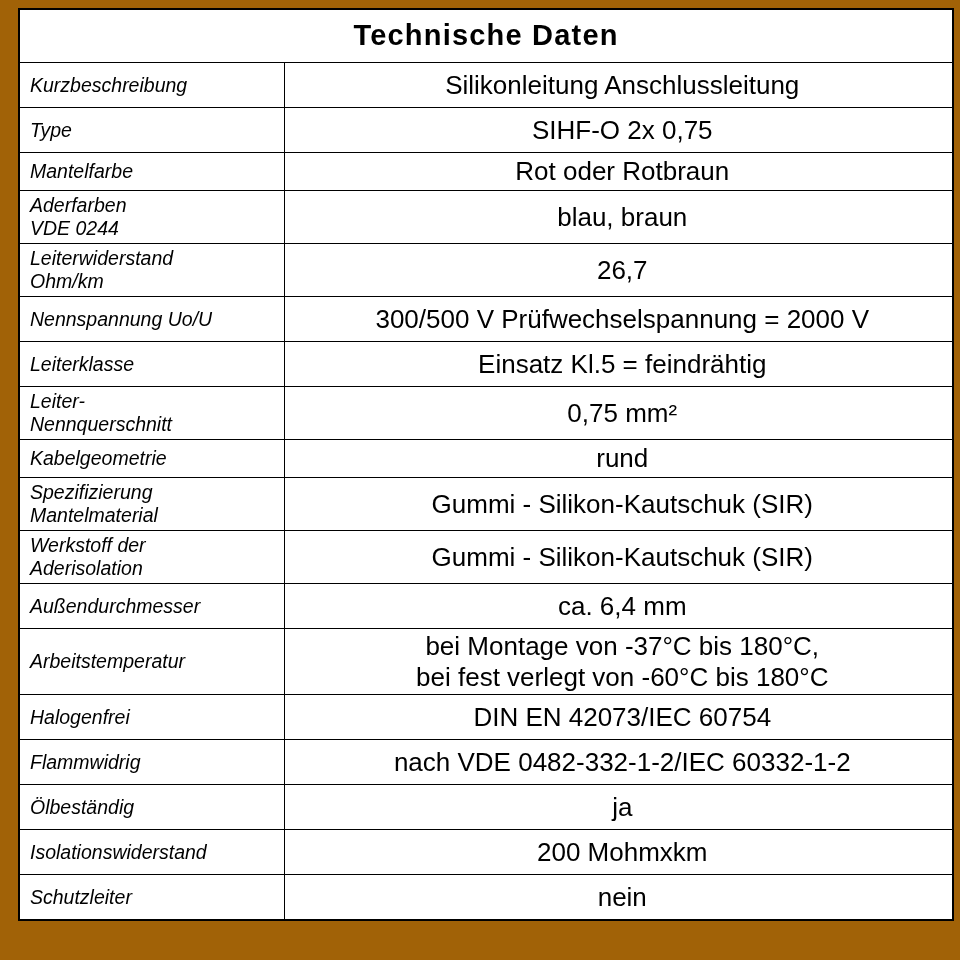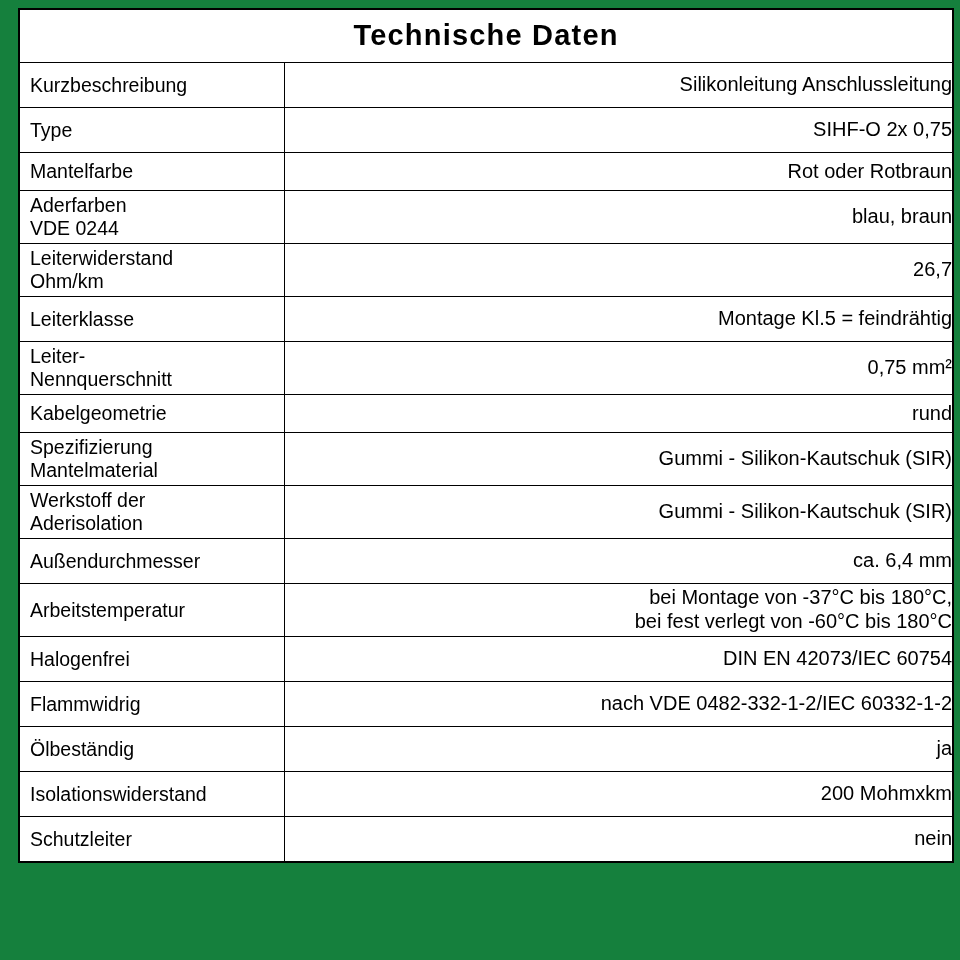--- a/index.html
+++ b/index.html
@@ -11,21 +11,21 @@
     width: 960px;
     height: 960px;
     overflow: hidden;
     font-family: "Liberation Sans", sans-serif;
     color: #000000;
   }
   .sheet {
     position: relative;
     width: 960px;
     height: 960px;
-    background: #15803d;
+    background: #a16207;
   }
   table.spec-table {
     position: absolute;
     left: 18px;
     top: 8px;
     width: 934px;
     border-collapse: collapse;
     table-layout: fixed;
     background: #ffffff;
   }
@@ -51,24 +51,25 @@
     border-bottom-width: 2px;
   }
   td.label-cell {
     font-size: 19.5px;
     text-align: left;
     vertical-align: middle;
     padding: 2px 0 2px 10px;
     line-height: 1.18;
     border-right-width: 2px;
     white-space: pre-line;
+    font-style: italic;
   }
   td.value-cell {
-    font-size: 20px;
-    text-align: right;
+    font-size: 26px;
+    text-align: center;
     vertical-align: middle;
     padding: 2px 0 2px 8px;
     line-height: 1.18;
     white-space: pre-line;
   }
   tr.row-single td { height: 33px; }
   tr.row-double td { height: 48px; }
   tr.row-tall td   { height: 40px; }
 </style>
 </head>
@@ -102,22 +103,26 @@
           <td class="label-cell">Aderfarben
 VDE 0244</td>
           <td class="value-cell">blau, braun</td>
         </tr>
         <tr class="row-double">
           <td class="label-cell">Leiterwiderstand
 Ohm/km</td>
           <td class="value-cell">26,7</td>
         </tr>
         <tr class="row-tall">
+          <td class="label-cell">Nennspannung Uo/U</td>
+          <td class="value-cell">300/500 V Prüfwechselspannung = 2000 V</td>
+        </tr>
+        <tr class="row-tall">
           <td class="label-cell">Leiterklasse</td>
-          <td class="value-cell">Montage Kl.5 = feindrähtig</td>
+          <td class="value-cell">Einsatz Kl.5 = feindrähtig</td>
         </tr>
         <tr class="row-double">
           <td class="label-cell">Leiter-
 Nennquerschnitt</td>
           <td class="value-cell">0,75 mm²</td>
         </tr>
         <tr class="row-single">
           <td class="label-cell">Kabelgeometrie</td>
           <td class="value-cell">rund</td>
         </tr>

